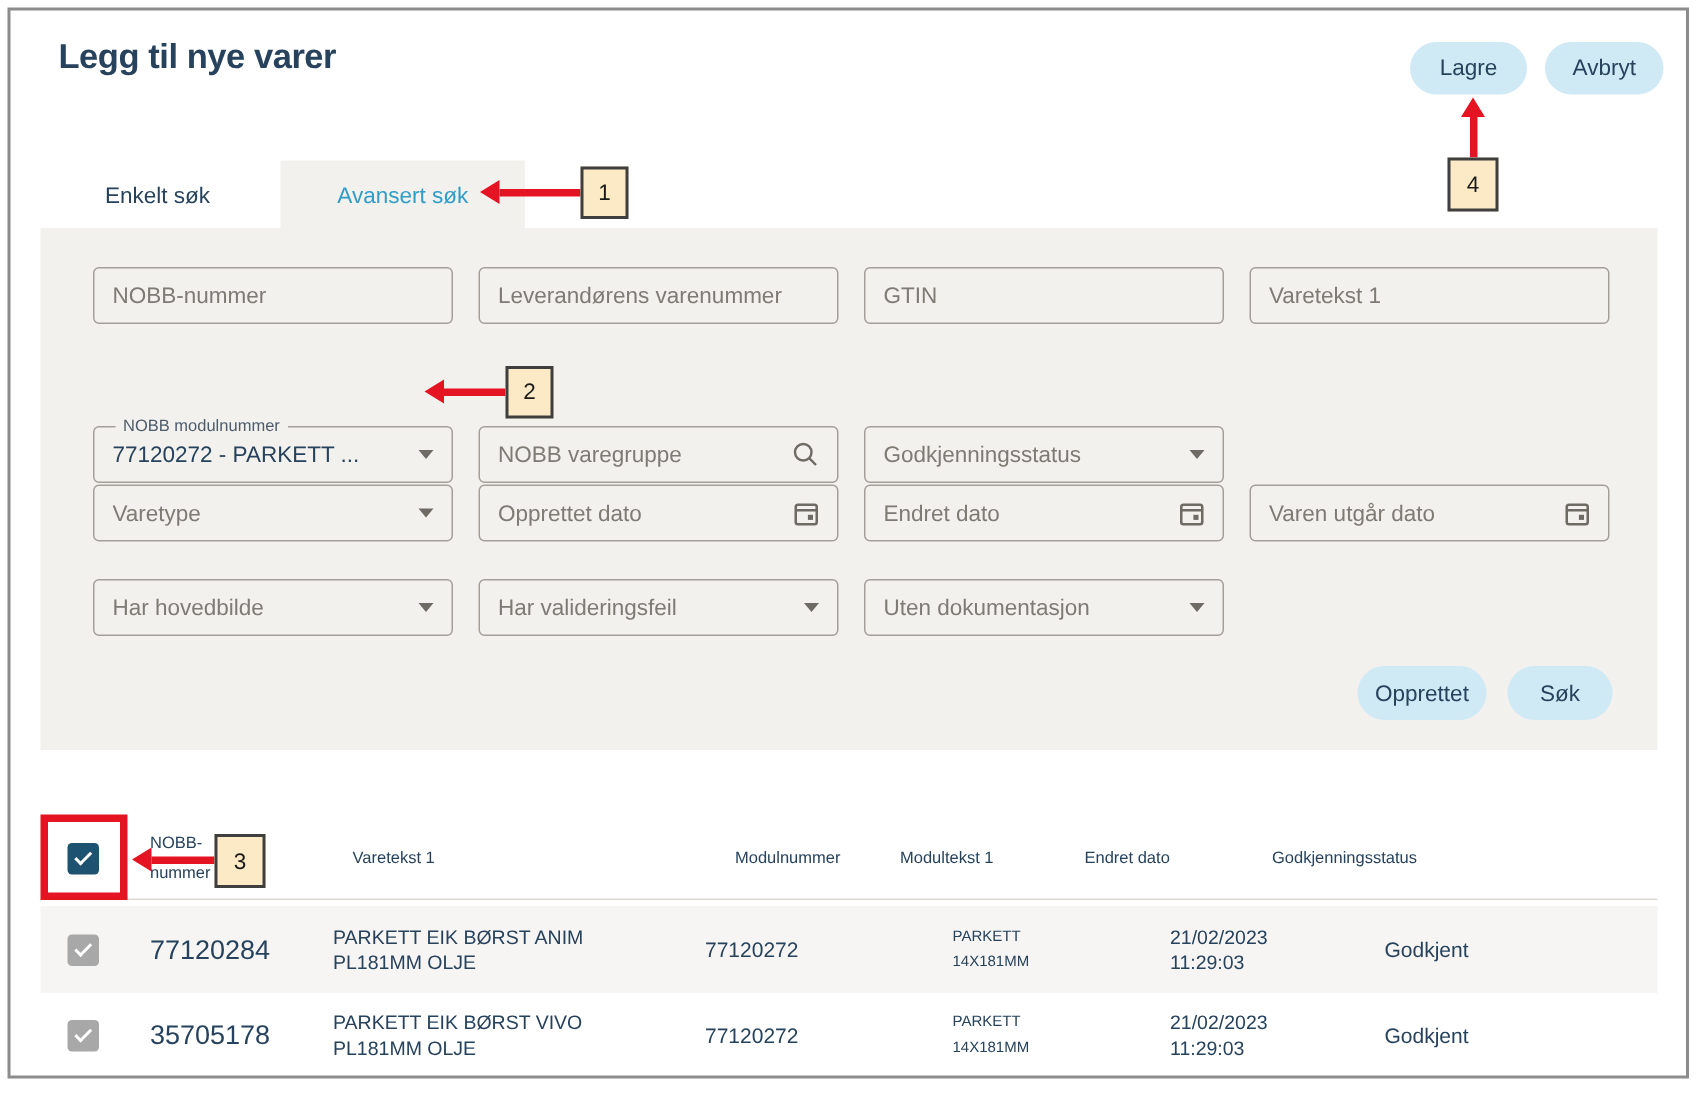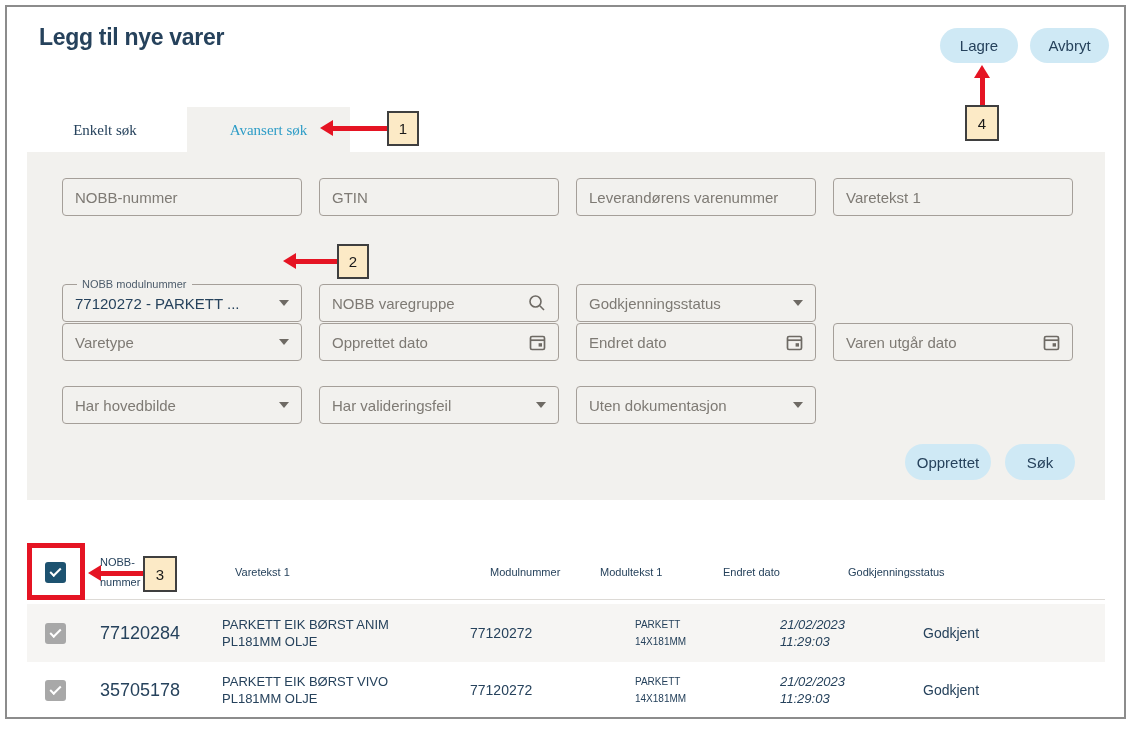--- a/index.html
+++ b/index.html
@@ -9,21 +9,21 @@
 
   
   .page-title { position:absolute; left:39px; top:24px; font-size:23px; font-weight:600; color:#26425c; letter-spacing:-0.3px; }
   .pill { position:absolute; height:35px; border-radius:18px; background:#cfe9f5; color:#26425c; font-size:15px;
           display:flex; align-items:center; justify-content:center; cursor:pointer; border:none; font-family:inherit; }
   .btn-save   { left:940px; top:28px; width:78px; }
   .btn-cancel { left:1030px; top:28px; width:79px; }
 
   
   .tab { position:absolute; top:107px; height:46px; display:flex; align-items:center; justify-content:center;
-         font-size:15px; font-weight:500; cursor:pointer;font-family:Liberation Serif, serif; }
+         font-size:15px; font-weight:500; cursor:pointer; }
   .tab-simple { left:40px; width:130px; color:#26425c; }
   .tab-advanced { left:187px; width:163px; color:#2f9dc7; background:#f2f1ee; }
 
   
   .panel { position:absolute; left:27px; top:152px; width:1078px; height:348px; background:#f2f1ee; }
   .frow { position:absolute; left:35px; display:flex; gap:17px; }
   .frow1 { top:26px; } .frow2 { top:92px;margin-top:40px; } .frow3 { top:171px; } .frow4 { top:234px; }
   .field { position:relative; width:240px; height:38px; border:1px solid #a59f99; border-radius:4px;
            display:flex; align-items:center; padding:0 12px; background:transparent; }
   .field input { width:100%; border:none; background:transparent; outline:none; font-family:inherit;
@@ -55,21 +55,21 @@
   .trow { position:absolute; left:27px; width:1078px; color:#26425c; }
   .trow-0 { top:604px; height:58px; background:#f6f5f3; }
   .trow-1 { top:662px; height:56px; background:#ffffff; }
   .td-nobb { padding-left:5px; font-size:18px; }
   .td-vt  { padding-left:9px; font-size:13px; line-height:17px; }
   .td-vt span { display:inline-block; max-width:190px; }
   .td-mnr { padding-left:30px; font-size:14px; }
   .td-mtk { padding-left:55px; font-size:10px; line-height:17px; }
   .td-mtk span { display:inline-block; max-width:80px; }
   .td-end { padding-left:60px; font-size:13px; line-height:17px; }
-  .td-end span { display:inline-block; max-width:82px;font-style:italic; }
+  .td-end span { display:inline-block; max-width:82px; }
   .td-sta { padding-left:78px; font-size:14px; }
 
   .cbx { width:21px; height:21px; border-radius:3px; display:flex; align-items:center; justify-content:center; cursor:pointer; }
   .cbx-header { background:#1d5270; margin-left:18px; }
   .cbx-row { background:#a8a8a8; margin-left:18px; }
   .check { width:11px; height:6px; border-left:2px solid #fff; border-bottom:2px solid #fff;
            transform:rotate(-45deg); margin-top:-3px; }
 
   
   .ann-box { position:absolute; background:#fceac6; border:2px solid #3f3f3f; display:flex; align-items:center;
@@ -102,24 +102,24 @@
 
   <div class="tab tab-simple">Enkelt søk</div>
   <div class="tab tab-advanced">Avansert søk</div>
 
   <div class="panel">
     <div class="frow frow1">
       <div class="field">
         <input placeholder="NOBB-nummer" style="">
       </div>
       <div class="field">
+        <input placeholder="Leverandørens varenummer" style="">
+      </div>
+      <div class="field">
         <input placeholder="GTIN" style="">
-      </div>
-      <div class="field">
-        <input placeholder="Leverandørens varenummer" style="">
       </div>
       <div class="field">
         <input placeholder="Varetekst 1" style="">
       </div>
     </div>
 
     <div class="frow frow2">
       <div class="field">
         <span class="legend">NOBB modulnummer</span>
         <span class="val">77120272 - PARKETT ...</span>

